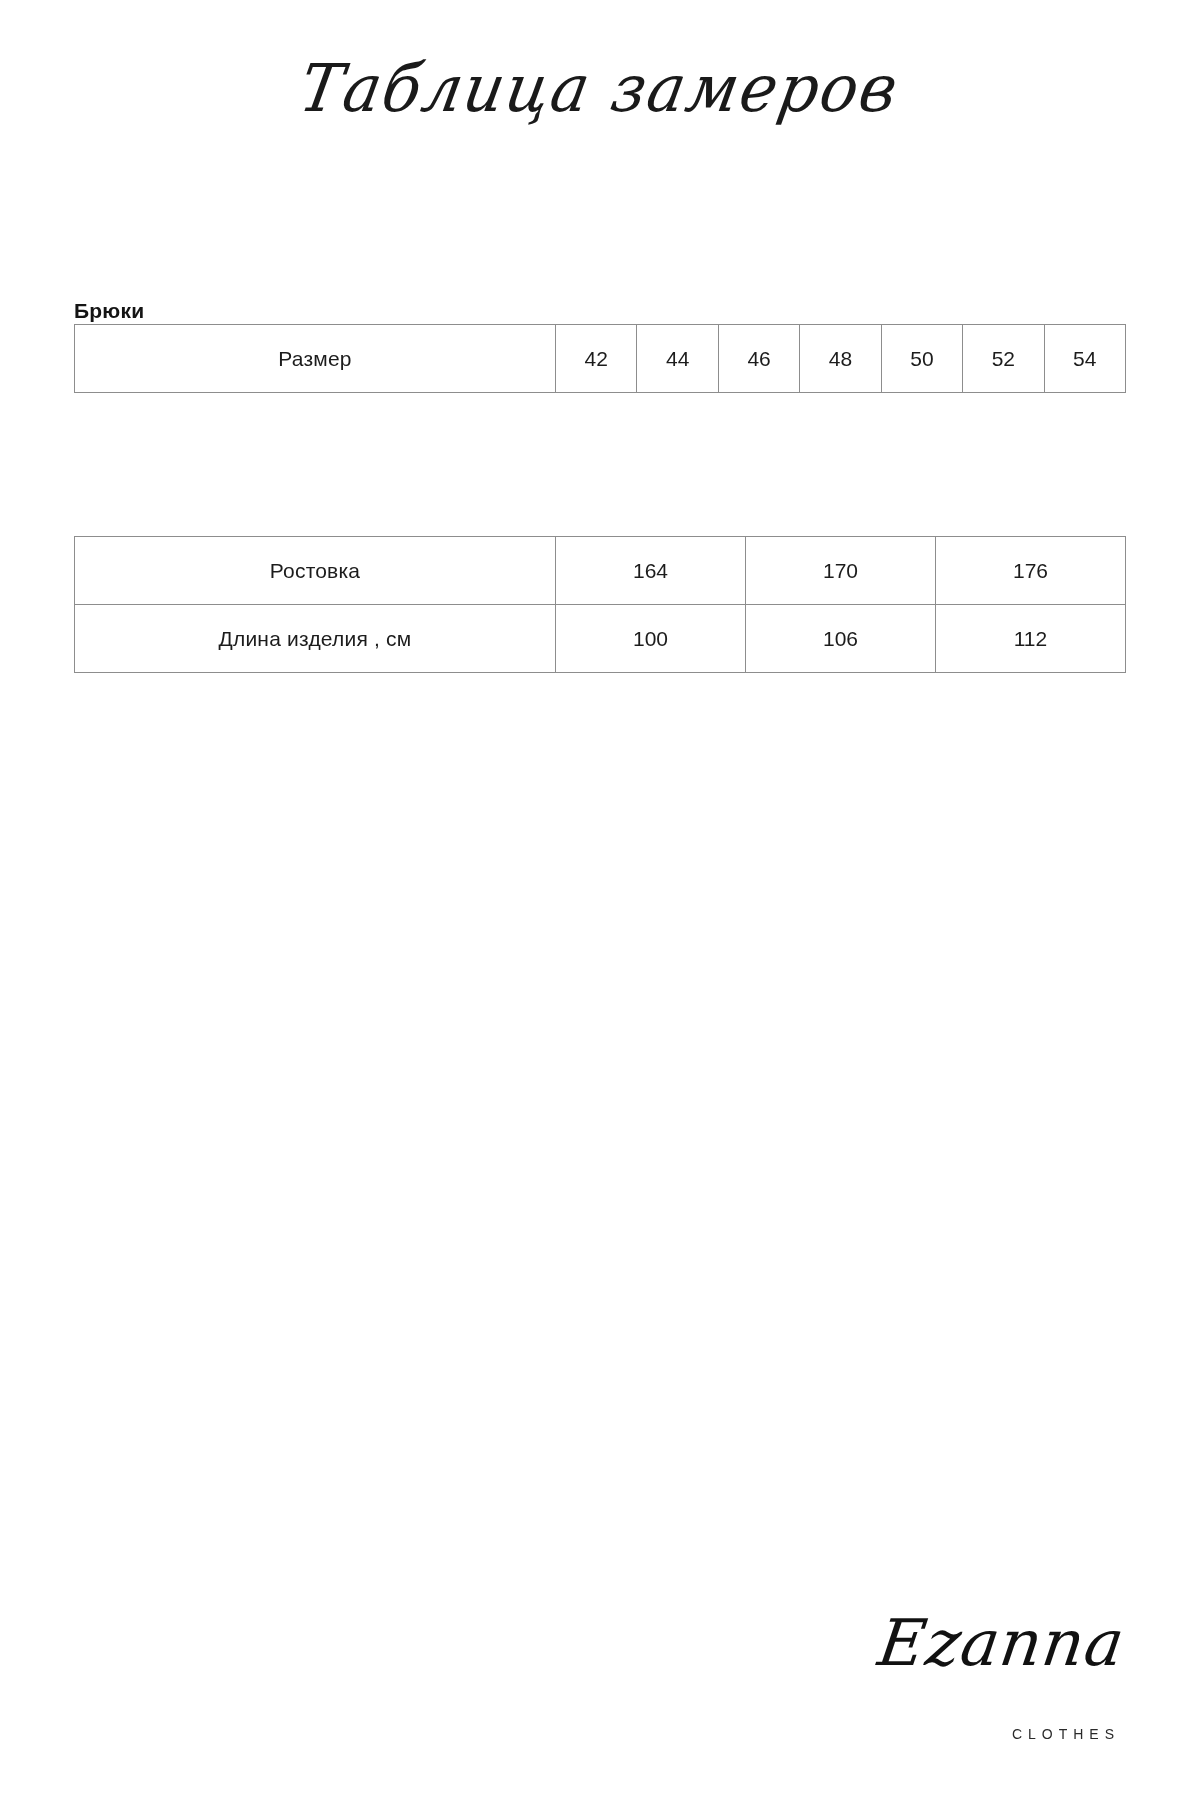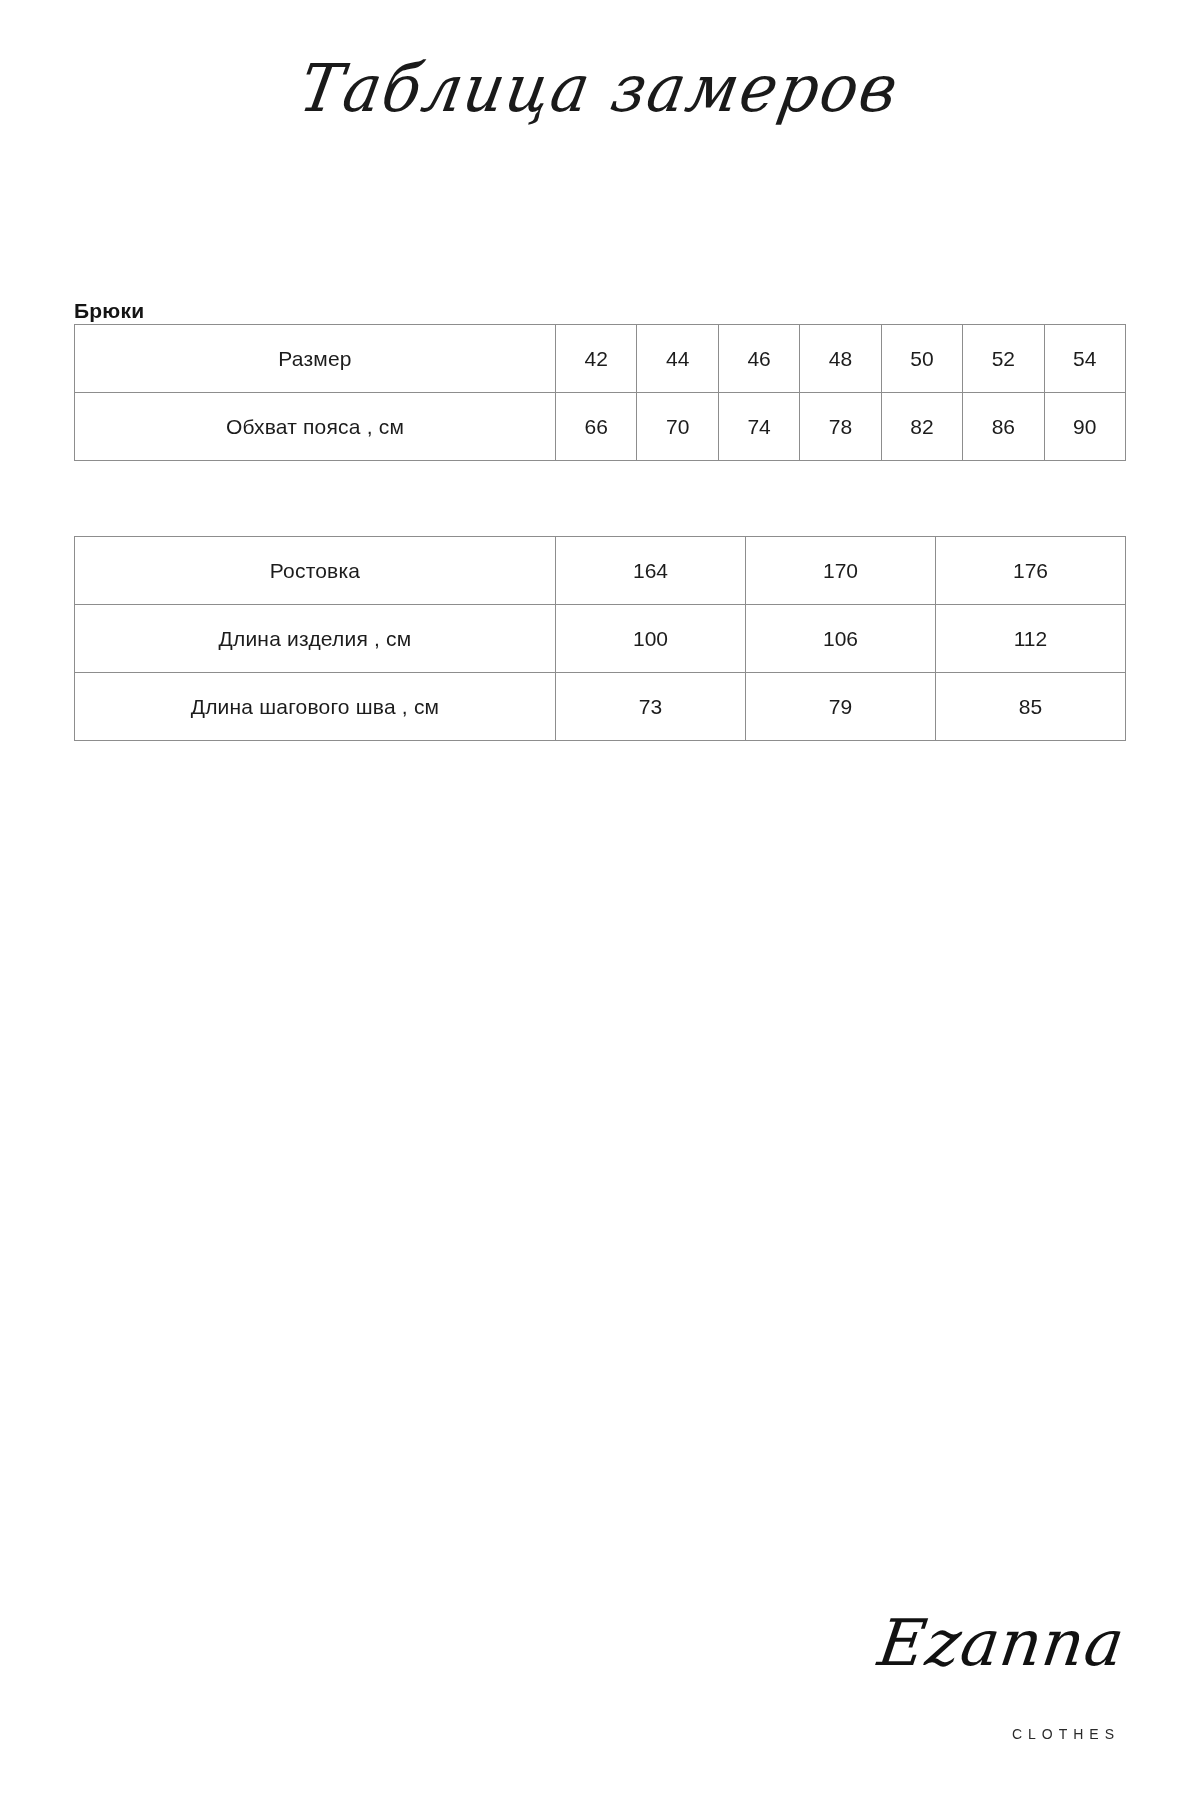--- a/index.html
+++ b/index.html
@@ -154,53 +154,37 @@
       <tr>
         <td class="label">Размер</td>
         <td>42</td>
         <td>44</td>
         <td>46</td>
         <td>48</td>
         <td>50</td>
         <td>52</td>
         <td>54</td>
       </tr>
-      <tr>
-        <td class="label">Обхват пояса , см</td>
-        <td>66</td>
-        <td>70</td>
-        <td>74</td>
-        <td>78</td>
-        <td>82</td>
-        <td>86</td>
-        <td>90</td>
-      </tr>
     </tbody>
   </table>
 
   <table class="measure" id="table-heights">
     <tbody>
       <tr>
         <td class="label">Ростовка</td>
         <td>164</td>
         <td>170</td>
         <td>176</td>
       </tr>
       <tr>
         <td class="label">Длина изделия , см</td>
         <td>100</td>
         <td>106</td>
         <td>112</td>
       </tr>
-      <tr>
-        <td class="label">Длина шагового шва , см</td>
-        <td>73</td>
-        <td>79</td>
-        <td>85</td>
-      </tr>
     </tbody>
   </table>
 
 
   <div class="logo">
     <span class="logo-mark">Ezanna</span>
     <span class="logo-sub">CLOTHES</span>
   </div>
 
 </div>

